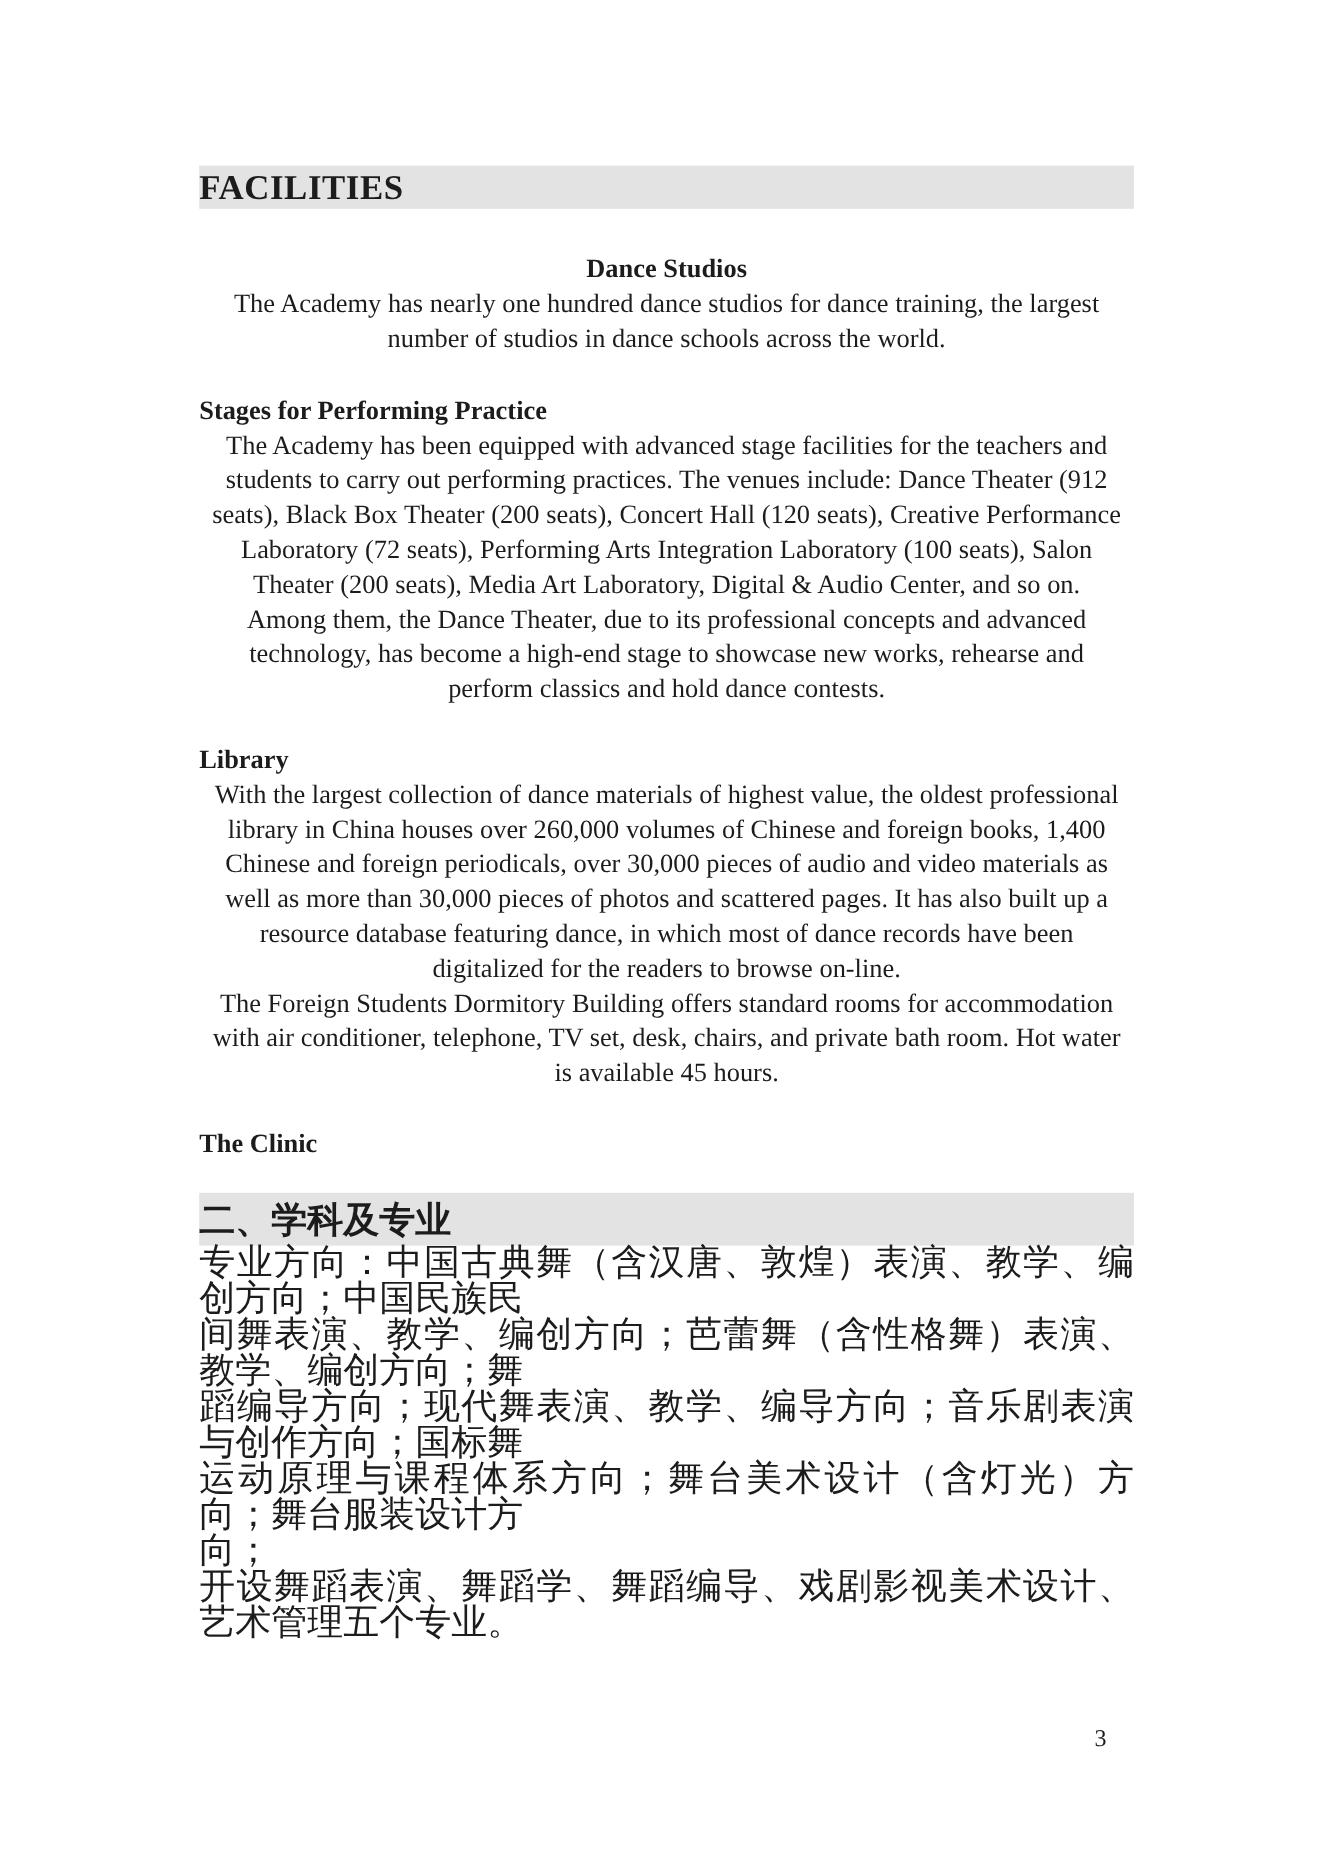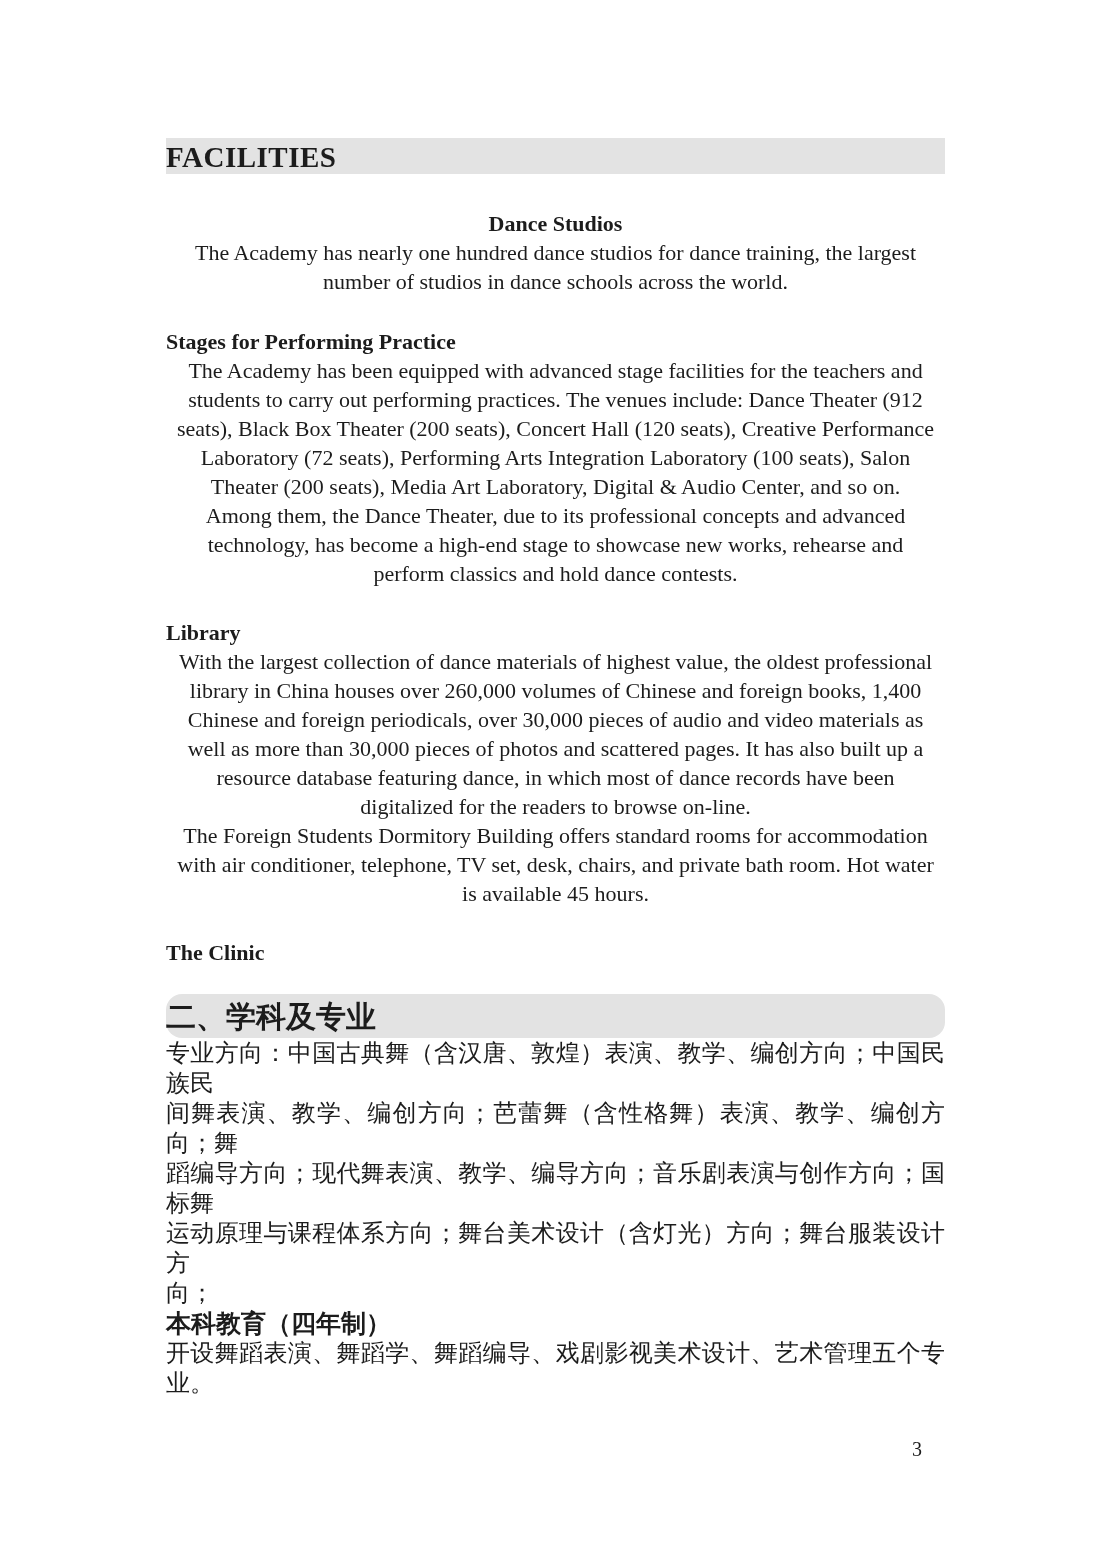--- a/index.html
+++ b/index.html
@@ -35,21 +35,20 @@
     font-weight: bold;
     letter-spacing: 0.5px;
     font-family: "Liberation Serif", serif;
   }
   .band-cn {
     margin-top: 27px;
     height: 44px;
     font-size: 30px;
     font-weight: bold;
     font-family: "Liberation Sans", sans-serif;
-    border-radius: 16px;
   }
   .sec-heading {
     font-size: 22px;
     font-weight: bold;
     line-height: 29px;
   }
   .sec-body {
     font-size: 22px;
     line-height: 29px;
     white-space: pre-line;
@@ -64,21 +63,21 @@
     font-family: "Liberation Sans", sans-serif;
     font-size: 25px;
     line-height: 30px;
     font-weight: bold;
   }
   .cn-subheading .light {
     font-weight: normal;
   }
   .cn-body {
     font-family: "Liberation Sans", sans-serif;
-    font-size: 24px;
+    font-size: 30px;
     line-height: 30px;
     white-space: pre-line;
     text-align: justify;
   }
   .page-number {
     position: absolute;
     top: 1438px;
     left: 912px;
     font-size: 20px;
     font-family: "Liberation Serif", serif;
@@ -138,20 +137,19 @@
 
     <div>
       <div class="cn-body">专业方向：中国古典舞（含汉唐、敦煌）表演、教学、编创方向；中国民族民
 间舞表演、教学、编创方向；芭蕾舞（含性格舞）表演、教学、编创方向；舞
 蹈编导方向；现代舞表演、教学、编导方向；音乐剧表演与创作方向；国标舞
 运动原理与课程体系方向；舞台美术设计（含灯光）方向；舞台服装设计方
 向；</div>
     </div>
 
     <div>
-      <div class="cn-subheading" style="margin-top:0;">本科教育（四年制）</div>
       <div class="cn-body">开设舞蹈表演、舞蹈学、舞蹈编导、戏剧影视美术设计、艺术管理五个专业。</div>
     </div>
 
   </div>
 
   <div class="page-number">3</div>
 </div>
 
 </body></html>

